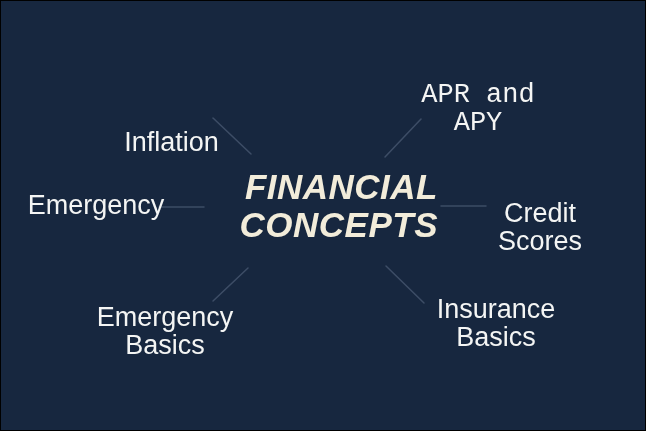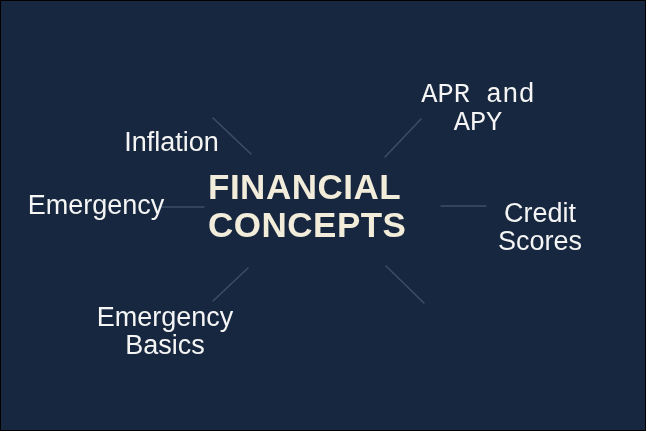--- a/index.html
+++ b/index.html
@@ -28,26 +28,27 @@
   .connectors line {
     stroke: #3d4d66;
     stroke-width: 1.5;
     stroke-linecap: round;
   }
   .central-title {
     position: absolute;
     left: 207px;
     top: 167px;
     width: 230px;
-    text-align: left;
+    text-align: right;
     font-size: 35px;
     font-weight: bold;
     line-height: 38px;
     letter-spacing: 0.5px;
     color: #f2ecda;
+    font-style: italic;
   }
   .node {
     position: absolute;
     color: #f4f5f4;
     font-size: 27px;
     font-weight: 400;
     line-height: 28px;
     text-align: center;
     white-space: normal;
   }
@@ -77,14 +78,15 @@
   <div class="node node-inflation">Inflation</div>
 
   <div class="node node-apr-apy">APR and APY</div>
 
   <div class="node node-interest">Emergency</div>
 
   <div class="node node-credit-scores">Credit Scores</div>
 
   <div class="node node-emergency-funds">Emergency Basics</div>
 
+  <div class="node node-insurance-basics">Insurance Basics</div>
 
 </div>
 
 </body></html>

